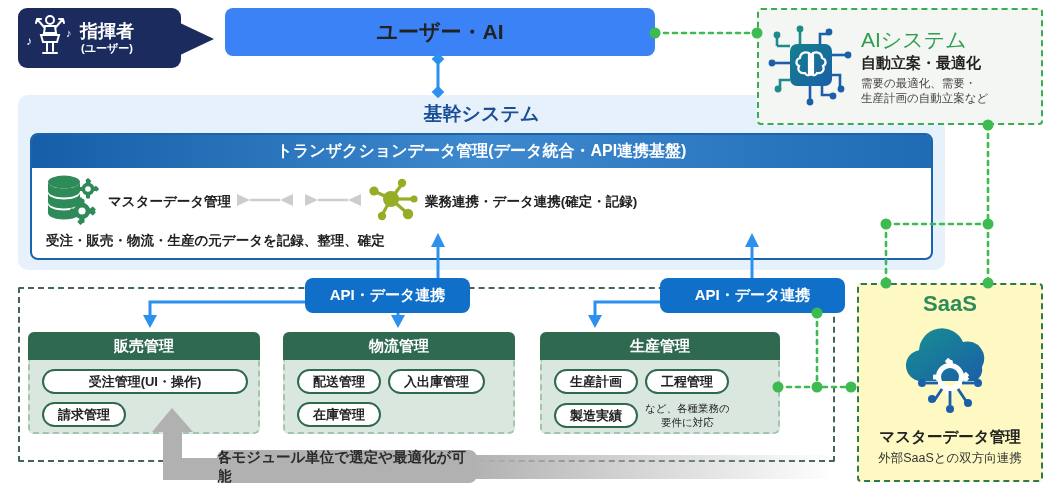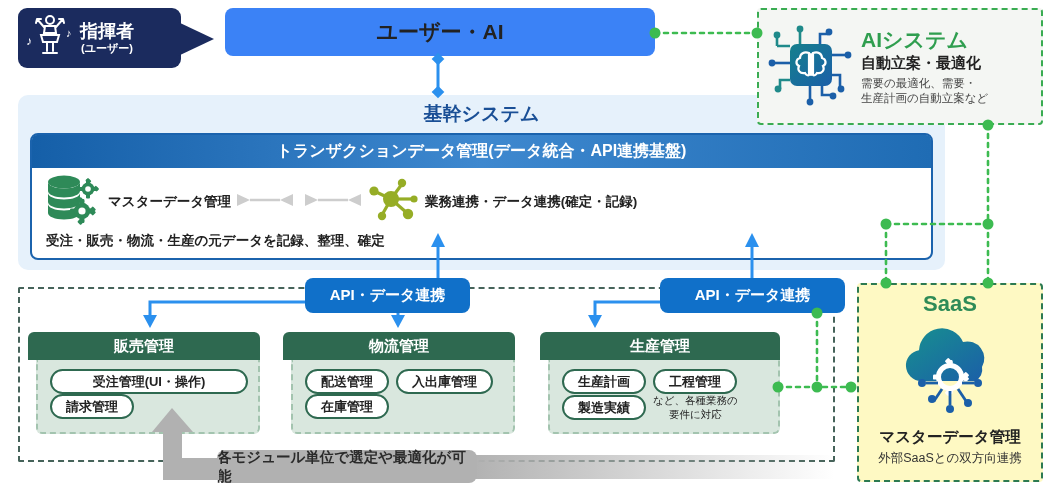--- a/index.html
+++ b/index.html
@@ -17,21 +17,21 @@
   .badge-sub{font-size:11px;font-weight:bold;}
 
   
   .userbar{left:225px;top:8px;width:430px;height:48px;background:#3b82f6;border-radius:8px;
            display:flex;align-items:center;justify-content:center;font-size:21px;font-weight:bold;color:#222;}
 
   
   .aibox{left:757px;top:8px;width:286px;height:117px;background:#f4f6f3;border:2px dashed #3aac52;
          border-radius:4px;display:flex;align-items:center;padding:4px 6px;z-index:2;}
   .aibox-text{margin-left:4px;line-height:1.2;}
-  .ai-title{font-size:21px;font-weight:bold;color:#2f9e4f;}
+  .ai-title{font-size:21px;font-weight:normal;color:#2f9e4f;}
   .ai-sub{font-size:15px;font-weight:bold;color:#222;margin-top:2px;}
   .ai-desc{font-size:11.5px;color:#444;margin-top:4px;line-height:1.3;}
 
   
   .corebox{left:18px;top:95px;width:927px;height:175px;background:#e6f1fb;border-radius:10px;}
   .core-title{position:absolute;left:0;top:6px;width:100%;text-align:center;font-size:19px;font-weight:bold;color:#1a4f96;}
   .innerbox{position:absolute;left:12px;top:38px;width:903px;height:127px;background:#fff;
             border:2px solid #1b63ad;border-radius:8px;}
   .layer-header{position:absolute;left:0;top:0;width:100%;height:33px;border-radius:5px 5px 0 0;
                 background:linear-gradient(90deg,#155fa8 0%,#3e88cf 50%,#1f6cb4 100%);
@@ -45,21 +45,21 @@
   
   .apibtn{height:35px;background:#1070c9;border-radius:8px;display:flex;align-items:center;justify-content:center;
           color:#fff;font-size:15px;font-weight:bold;z-index:2;}
 
   
   .modulesbox{left:18px;top:287px;width:817px;height:175px;border:2px dashed #46635a;border-radius:2px;}
   .module{position:absolute;top:332px;width:232px;}
   .module-header{height:28px;background:#2e6950;border-radius:6px 6px 0 0;display:flex;align-items:center;
                  justify-content:center;color:#fff;font-size:15px;font-weight:bold;}
   .module-body{background:#d9e7de;border:2px dashed #a3c4af;border-top:none;border-radius:0 0 6px 6px;
-               height:74px;padding:9px 10px 8px 12px;display:flex;flex-direction:column;gap:0;margin-left:8px;}
+               height:74px;padding:9px 10px 8px 12px;display:flex;flex-direction:column;gap:8px;}
   .pill-row{display:flex;gap:7px;align-items:center;}
   .pill{height:25px;background:#fff;border:2px solid #2e6950;border-radius:13px;display:inline-flex;
         align-items:center;justify-content:center;padding:0 14px;font-size:13px;font-weight:600;color:#222;white-space:nowrap;}
   .prod-note{font-size:10.5px;line-height:1.3;color:#222;text-align:center;}
 
   
   .ribbon{left:217px;top:450px;width:260px;height:33px;background:#b1b1b1;border-radius:8px;display:flex;
           align-items:center;justify-content:center;font-size:14.5px;font-weight:bold;color:#2b2b2b;z-index:3;}
   .ribbon-tail{left:470px;top:455px;width:365px;height:24px;z-index:2;
                background:linear-gradient(to right,#b1b1b1 0%,rgba(241,241,241,0) 100%);}

